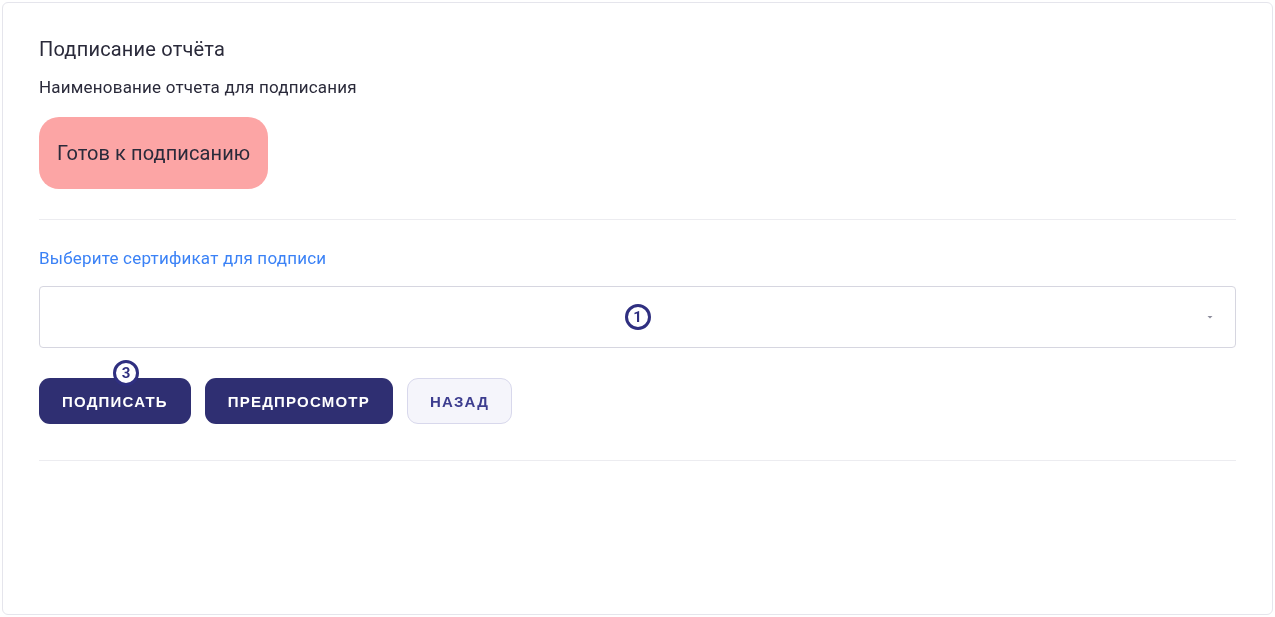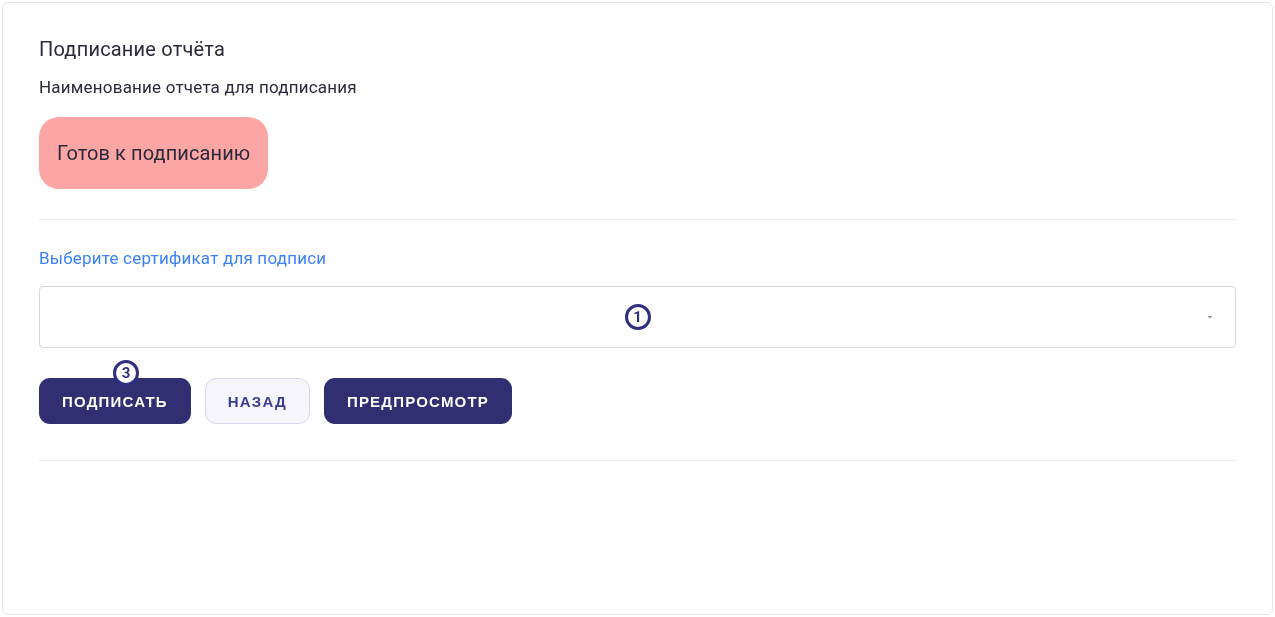--- a/index.html
+++ b/index.html
@@ -175,19 +175,19 @@
       <span class="callout-badge">1</span>
     </div>
   </div>
 
 
   <div class="buttons-row">
     <div class="sign-button-wrap">
       <span class="callout-badge over-sign">3</span>
       <button class="btn primary">ПОДПИСАТЬ</button>
     </div>
+    <button class="btn primary">ПРЕДПРОСМОТР</button>
     <button class="btn secondary">НАЗАД</button>
-    <button class="btn primary">ПРЕДПРОСМОТР</button>
   </div>
 
   <hr class="divider bottom">
 
 </div>
 
 </body></html>

